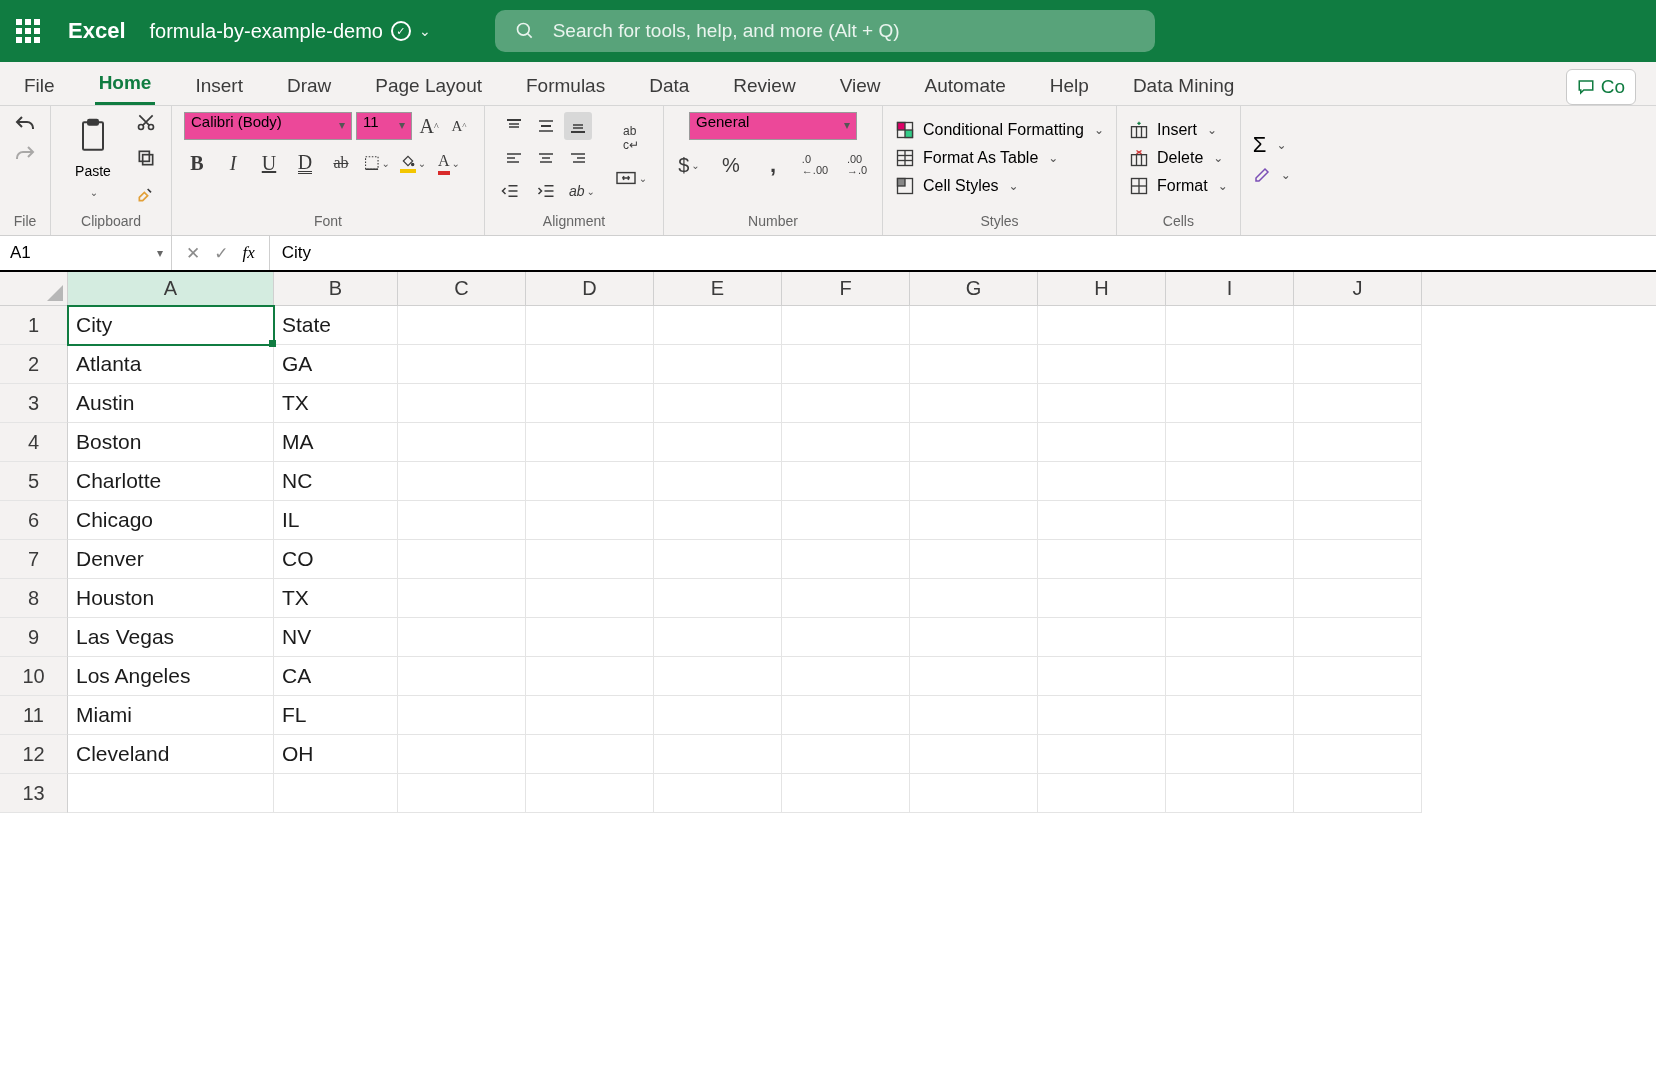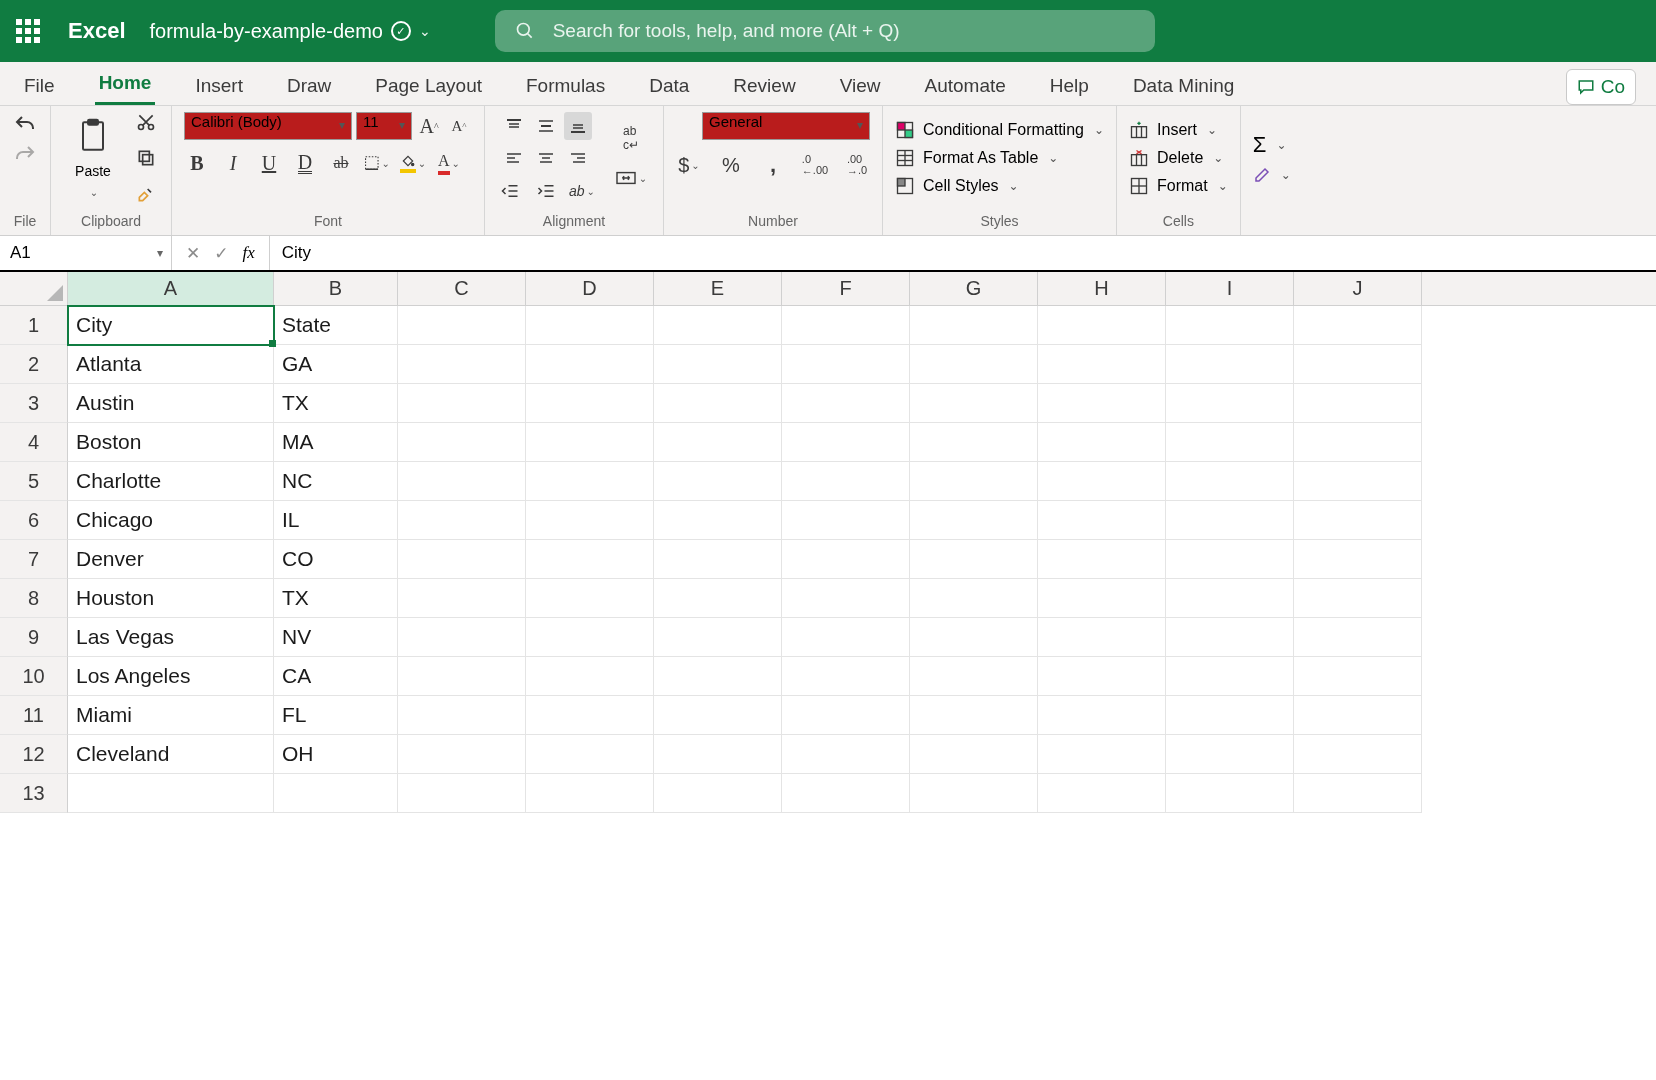--- a/index.html
+++ b/index.html
@@ -28,21 +28,21 @@
     .ribbon{background:#f4f2f1;border-bottom:1px solid #cfcfcf;display:flex;font-size:14px;height:130px;}
     .group{border-right:1px solid #d6d6d6;padding:6px 12px 2px;display:flex;flex-direction:column;justify-content:space-between;}
     .group-body{display:flex;align-items:center;gap:10px;height:92px;}
     .group-label{text-align:center;font-size:14px;color:#666;padding-bottom:4px;}
     .vcol{display:flex;flex-direction:column;align-items:center;gap:4px;}
     .btn-lg{display:flex;flex-direction:column;align-items:center;justify-content:space-between;gap:4px;width:60px;height:80px;}
     .btn-row{display:flex;gap:10px;align-items:center;}
     .iconbtn{width:26px;height:26px;display:flex;align-items:center;justify-content:center;color:#3b3b3b;}
     .dd-car{font-size:10px;color:#555;margin-left:2px;}
     .font-sel{display:flex;gap:4px;align-items:center;}
-    .select{border:1px solid #9a9a9a;background:#b91c1c;height:28px;font-size:15px;padding:0 22px 0 6px;position:relative;}
+    .select{border:1px solid #9a9a9a;background:#ec4899;height:28px;font-size:15px;padding:0 22px 0 6px;position:relative;}
     .select.caret::after{content:"▾";position:absolute;right:6px;top:5px;color:#555;font-size:12px;}
     .fontname{width:168px;}
     .fontsize{width:56px;}
     .numfmt{width:168px;}
     .txt-btn{font-family:"Times New Roman",serif;font-size:20px;}
     .underline-btn{text-decoration:underline;}
     .double-u{border-bottom:3px double #3b3b3b;display:inline-block;line-height:.9;}
     .strike{text-decoration:line-through;}
     .underline-accent{border-bottom:4px solid #f3c600;display:inline-block;padding-bottom:1px;}
     .underline-red{border-bottom:4px solid #d92b2b;display:inline-block;padding-bottom:1px;}
@@ -310,21 +310,21 @@
               <path d="M8 10h8M8 10l2-2M8 10l2 2M16 10l-2-2M16 10l-2 2"></path>
             </svg>
             <span class="dd-car">⌄</span>
           </div>
       </div>
     </div>
     <div class="group-label">Alignment</div>
   </div>
 
   <div class="group">
-    <div class="group-body vcol" style="align-items:flex-end;gap:12px">
+    <div class="group-body vcol" style="align-items:center;gap:12px">
       <div class="select caret numfmt">General</div>
       <div class="btn-row" style="gap:16px">
         <div class="iconbtn" style="font-size:20px">$<span class="dd-car">⌄</span></div>
         <div class="iconbtn" style="font-size:20px">%</div>
         <div class="iconbtn" style="font-size:22px;font-weight:bold">,</div>
         <div class="iconbtn" style="font-size:11px;line-height:1">.0<br>←.00</div>
         <div class="iconbtn" style="font-size:11px;line-height:1">.00<br>→.0</div>
       </div>
     </div>
     <div class="group-label">Number</div>

